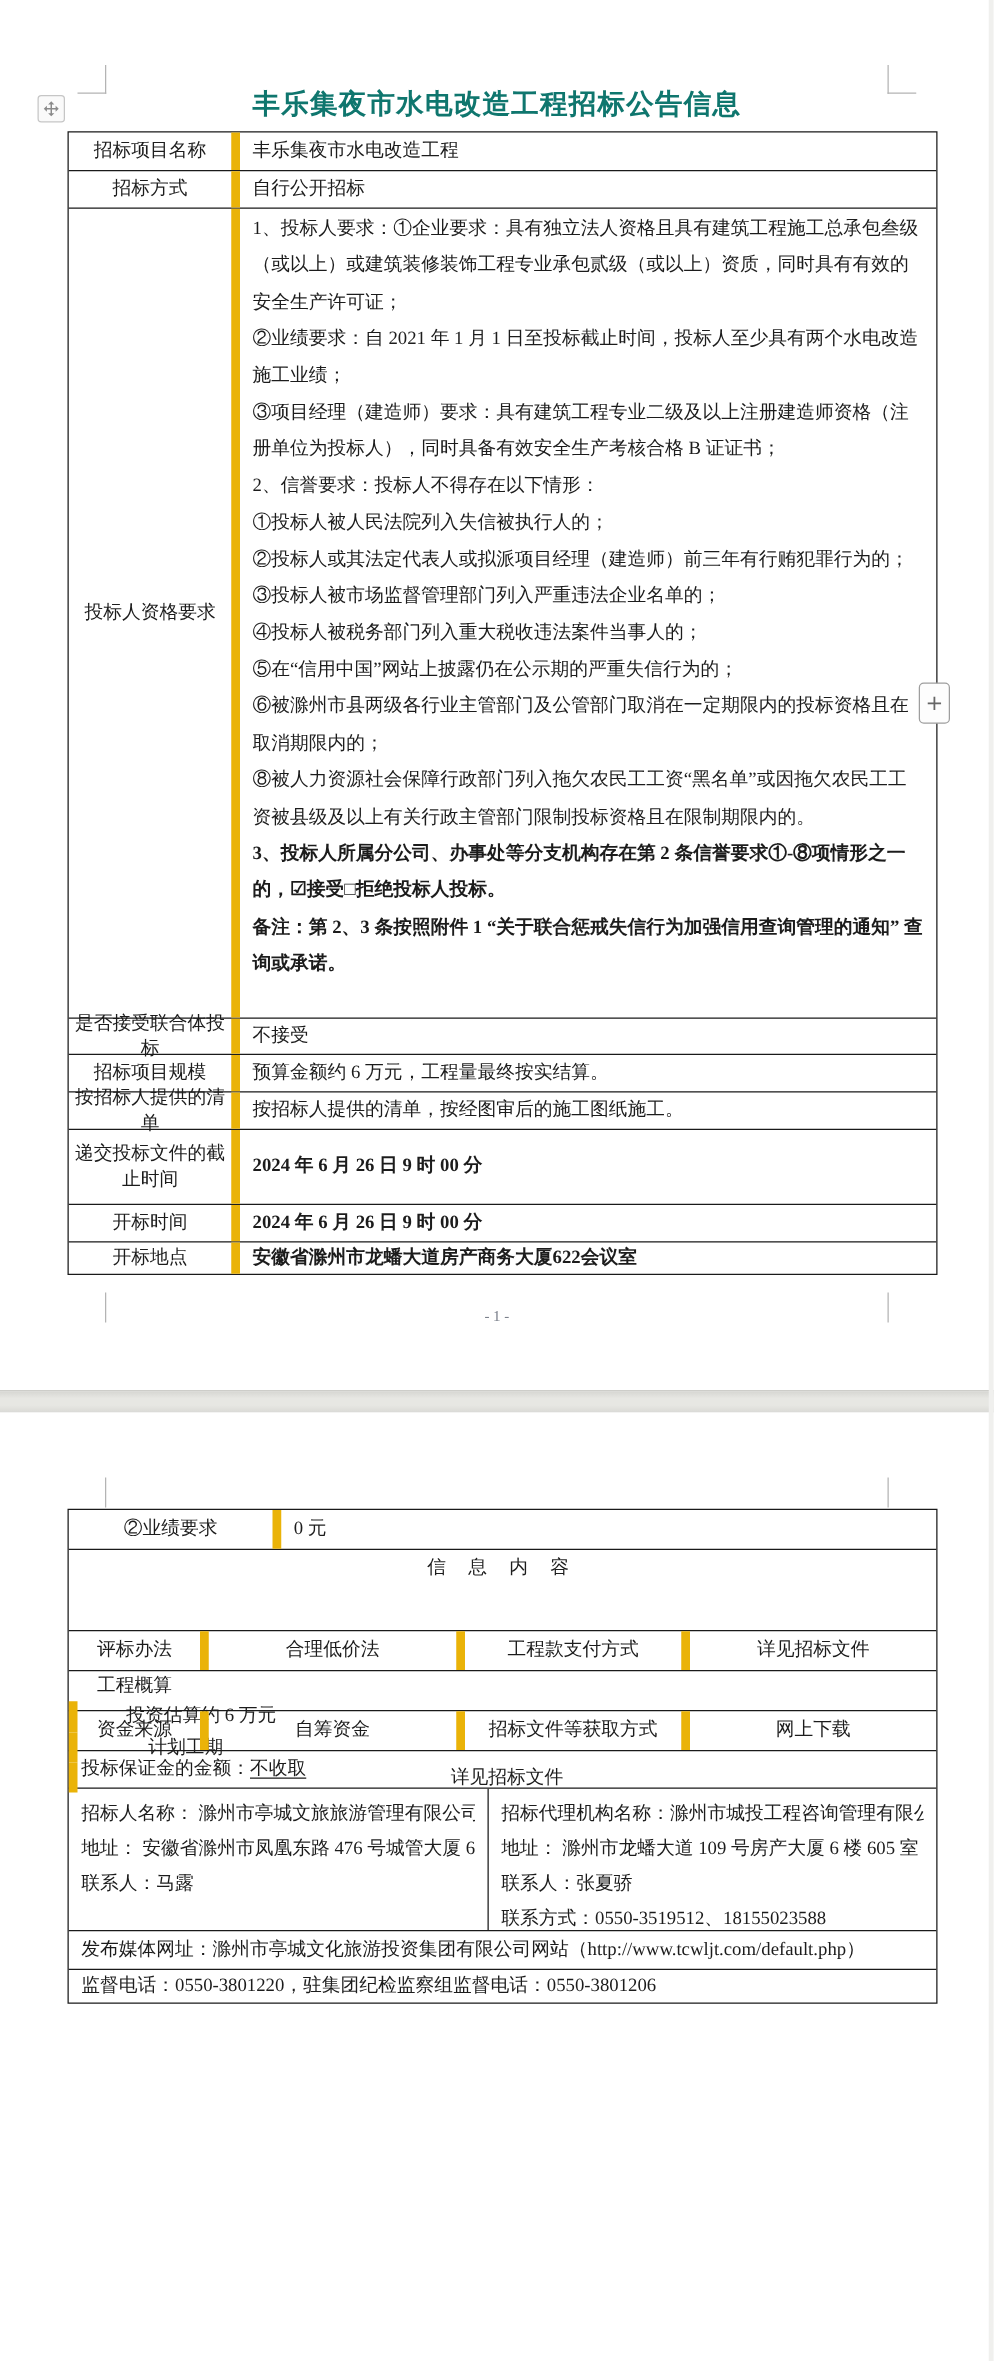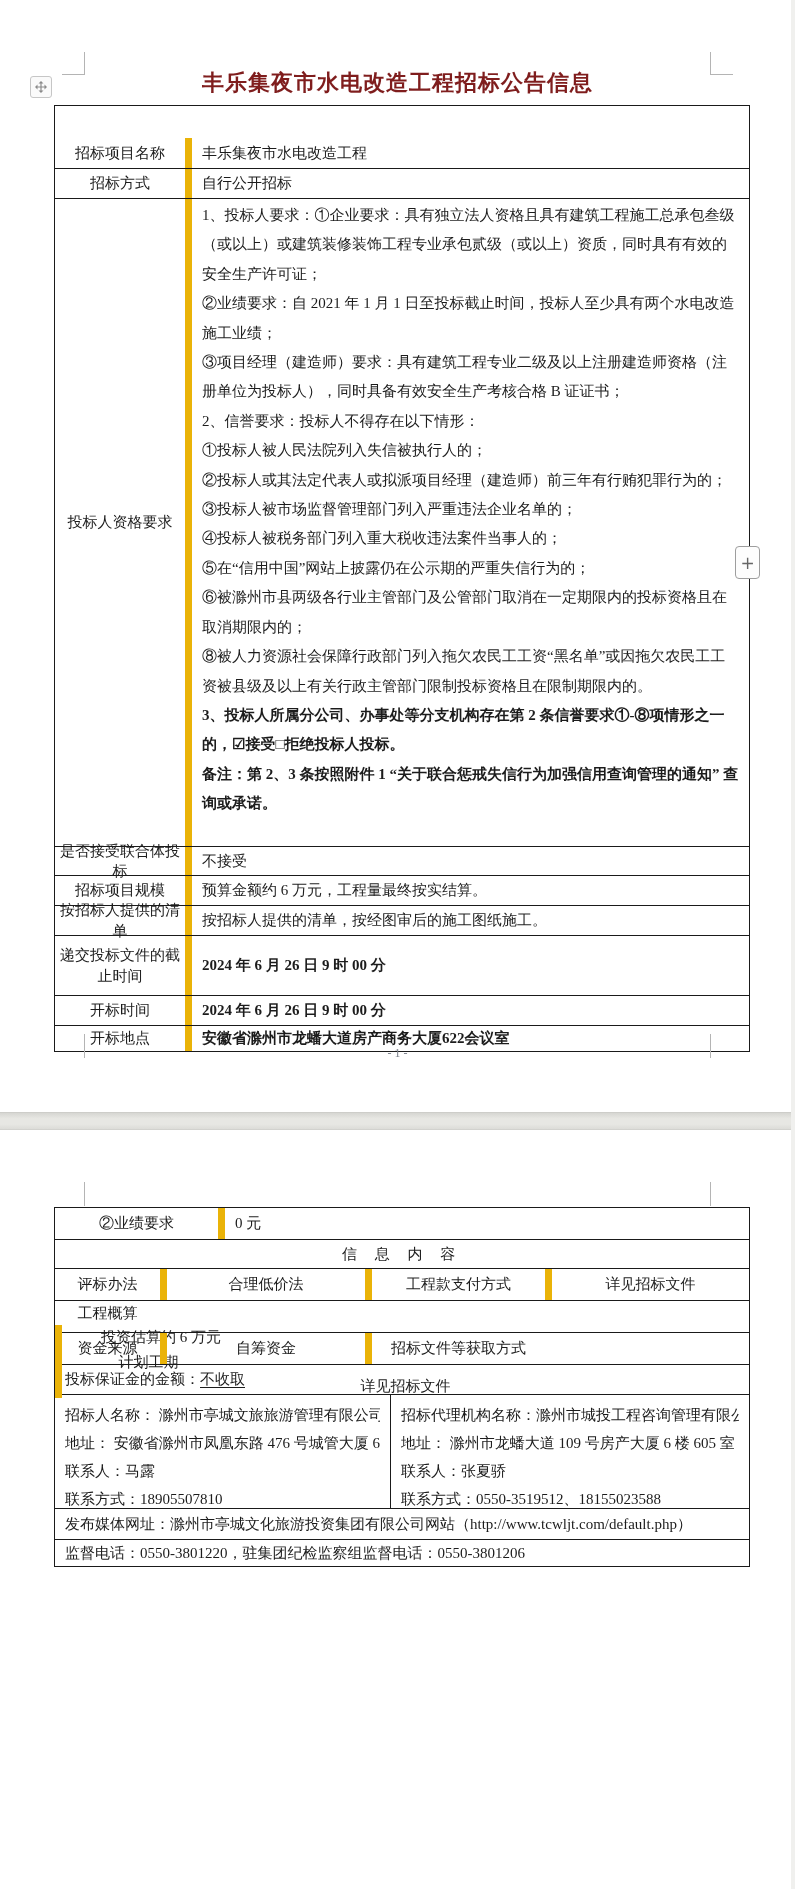--- a/index.html
+++ b/index.html
@@ -14,21 +14,21 @@
     height:18px;box-sizing:border-box;
     background:linear-gradient(#d6d6d2,#e7e7e3 35%,#e7e7e3 70%,#dcdcd8);
     border-top:1px solid #cdcdc9;border-bottom:1px solid #d2d2ce;
   }
   #page2{height:759px;}
   .right-edge{position:absolute;top:0;left:791px;width:4px;height:1889px;background:#f0f0ee;}
 
   
   .doc-title{
     position:absolute;top:68px;left:0;width:100%;text-align:center;
-    font-size:22px;font-weight:bold;letter-spacing:1px;color:#7f1d1d;
+    font-size:22px;font-weight:bold;letter-spacing:1px;color:#0f766e;
   }
   
   .page-footer{
     position:absolute;top:1046px;left:0;width:100%;text-align:center;
     font-size:12px;color:#7a7f8a;
   }
 
   
   .mark{position:absolute;}
   .mark.tl{left:62px;top:52px;width:22px;height:22px;border-right:1px solid #b4b4b4;border-bottom:1px solid #b4b4b4;}
@@ -91,21 +91,21 @@
     <span style="display:flex;">
       <svg width="14" height="14" viewBox="0 0 24 24">
         <path d="M13 6v5h5V7.75L22.25 12 18 16.25V13h-5v5h3.25L12 22.25 7.75 18H11v-5H6v3.25L1.75 12 6 7.75V11h5V6H7.75L12 1.75 16.25 6H13z" fill="#8a8a8a"></path>
       </svg>
     </span>
   </div>
 
   <div class="doc-title">丰乐集夜市水电改造工程招标公告信息</div>
 
   <div class="tbl" id="table1">
-    <div class="trow" style="height:30px;margin-top:32px;">
+    <div class="trow" style="height:30px;">
       <div class="tcell lab">招标项目名称</div>
       <div class="tcell val">丰乐集夜市水电改造工程</div>
     </div>
     <div class="trow" style="height:30px;">
       <div class="tcell lab">招标方式</div>
       <div class="tcell val">自行公开招标</div>
     </div>
     <div class="trow" style="height:648px;">
       <div class="tcell lab">投标人资格要求</div>
       <div class="tcell val qual-val" style="overflow:hidden;">
@@ -168,49 +168,49 @@
   <div class="mark vt" style="left:710px;top:52px;"></div>
 
   <div class="tbl" id="table2">
     <div class="trow" style="height:31px;">
       <div class="tcell lab t2-lab1">②业绩要求</div>
       <div class="tcell val">0 元</div>
     </div>
     <div class="trow" style="height:29px;">
       <div class="tcell ctr section-head" style="flex:1;">信 息 内 容</div>
     </div>
-    <div class="trow" style="height:32px;">
+    <div class="trow" style="height:32px;margin-top:36px;">
       <div class="tcell ctr c1">评标办法</div>
       <div class="tcell ctr c2">合理低价法</div>
       <div class="tcell ctr c3">工程款支付方式</div>
       <div class="tcell ctr c4">详见招标文件</div>
     </div>
     <div class="trow" style="height:32px;flex-direction:column;">
       <div class="tcell ctr c1">工程概算</div>
       <div class="tcell ctr c2">投资估算约 6 万元</div>
       <div class="tcell ctr c3">计划工期</div>
       <div class="tcell ctr c4">详见招标文件</div>
     </div>
     <div class="trow" style="height:32px;">
       <div class="tcell ctr c1">资金来源</div>
       <div class="tcell ctr c2">自筹资金</div>
       <div class="tcell ctr c3">招标文件等获取方式</div>
+      <div class="tcell ctr c4">网上下载</div>
     </div>
     <div class="trow" style="height:30px;">
       <div class="tcell val" style="flex:1;">
         <span>投标保证金的金额：</span>
           <span class="und">不收取</span>
       </div>
     </div>
     <div class="trow" style="height:114px;">
       <div class="tcell gcell">
         <div>招标人名称：  滁州市亭城文旅旅游管理有限公司</div>
         <div>地址：  安徽省滁州市凤凰东路 476 号城管大厦 6 楼</div>
         <div>联系人：马露</div>
-        <div>联系方式：18905507810</div>
       </div>
       <div class="tcell gcell r">
         <div>招标代理机构名称：滁州市城投工程咨询管理有限公司</div>
         <div>地址：  滁州市龙蟠大道 109 号房产大厦 6 楼 605 室</div>
         <div>联系人：张夏骄</div>
         <div>联系方式：0550-3519512、18155023588</div>
       </div>
     </div>
     <div class="trow" style="height:31px;">
       <div class="tcell val" style="flex:1;">发布媒体网址：滁州市亭城文化旅游投资集团有限公司网站（http://www.tcwljt.com/default.php）</div>

